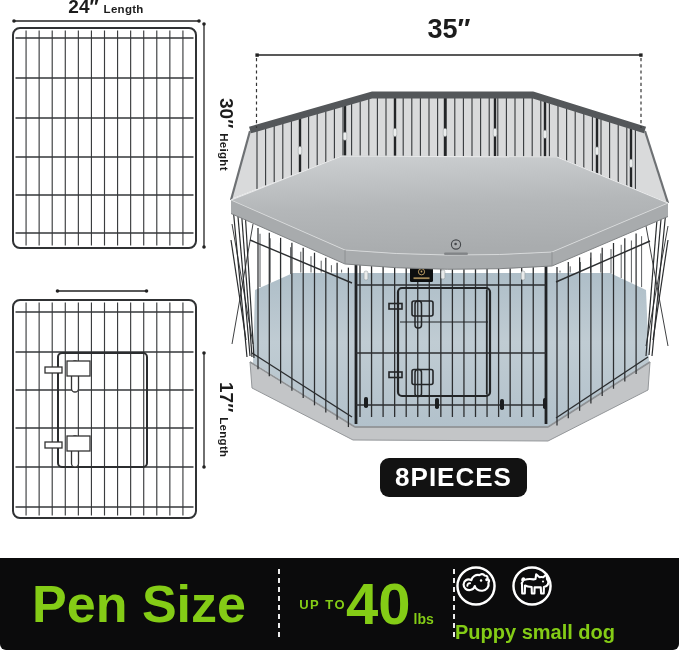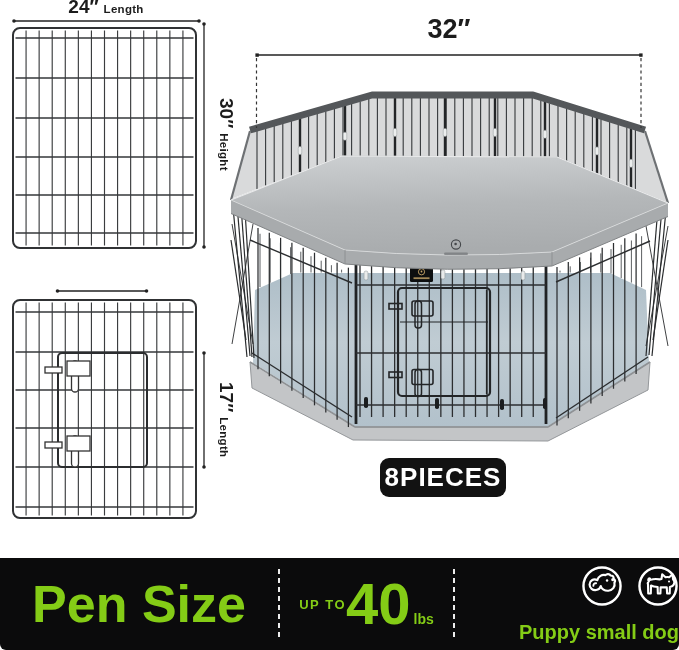--- a/index.html
+++ b/index.html
@@ -9,34 +9,34 @@
   .lbl{position:absolute;color:#1c1c1c;white-space:nowrap;line-height:1;}
   .dimv{font-size:19px;font-weight:700;}
   .dimu{font-size:11.5px;font-weight:600;margin-left:5px;letter-spacing:.3px;}
   .dimv59{font-size:27px;font-weight:700;}
   #lbl24{left:13px;top:-3px;width:186px;text-align:center;}
   #lbl13{left:50px;top:268px;width:104px;text-align:center;}
   #lbl59{left:257px;top:16px;width:384px;text-align:center;}
   .rot{transform-origin:0 0;transform:rotate(90deg);}
   #lbl30{left:236px;top:98px;}
   #lbl17{left:236px;top:382px;}
-  .badge{position:absolute;left:380px;top:458px;width:126px;height:39px;border-radius:9px;
+  .badge{position:absolute;left:380px;top:458px;width:147px;height:39px;border-radius:9px;
          background:#121212;color:#fff;font-size:26px;font-weight:700;letter-spacing:1px;
          display:flex;align-items:center;justify-content:center;}
   .bbar{position:absolute;left:0;top:558px;width:679px;height:92px;background:#0b0b0c;
         color:#84cc16;display:flex;align-items:stretch;}
   .bb-left{flex:0 0 278px;display:flex;align-items:center;justify-content:center;}
   .bb-title{font-size:52px;font-weight:700;}
   .vdash{width:2px;margin:11px 0;background-image:repeating-linear-gradient(to bottom,#ededed 0 5px,transparent 5px 9px);}
   .bb-mid{flex:0 0 173px;display:flex;flex-direction:row;align-items:center;justify-content:center;}
   .upto{font-size:13px;font-weight:700;letter-spacing:1.5px;}
   .wrow{display:flex;align-items:flex-end;line-height:.85;}
   .wval{font-size:58px;font-weight:700;}
   .wunit{font-size:14px;font-weight:700;margin-left:3px;padding-bottom:3px;}
-  .bb-right{flex:1;display:flex;flex-direction:column;align-items:flex-end;justify-content:center;gap:14px;}
+  .bb-right{flex:1;display:flex;flex-direction:column;align-items:flex-start;justify-content:center;gap:14px;}
   .icons{display:flex;gap:14px;}
   .peticon{width:42px;height:42px;}
   .petlabel{font-size:20px;font-weight:700;}
 </style>
 </head>
 <body>
 
 <div class="canvas">
 
   <svg id="scene" width="679" height="650" viewBox="0 0 679 650">
@@ -302,21 +302,21 @@
   <div class="lbl" id="lbl24">
     <span class="dimv">24″</span><span class="dimu">Length</span>
   </div>
   <div class="lbl rot" id="lbl30">
     <span class="dimv">30″</span><span class="dimu">Height</span>
   </div>
   <div class="lbl rot" id="lbl17">
     <span class="dimv">17″</span><span class="dimu">Length</span>
   </div>
   <div class="lbl" id="lbl59">
-    <span class="dimv59">32″</span>
+    <span class="dimv59">35″</span>
   </div>
 
   <div class="badge" style="background: rgb(18, 18, 18);">8PIECES</div>
 
   <div class="bbar" style="background: rgb(11, 11, 12);">
     <div class="bb-left">
       <span class="bb-title">Pen Size</span>
     </div>
     <div class="vdash"></div>
     <div class="bb-mid">

